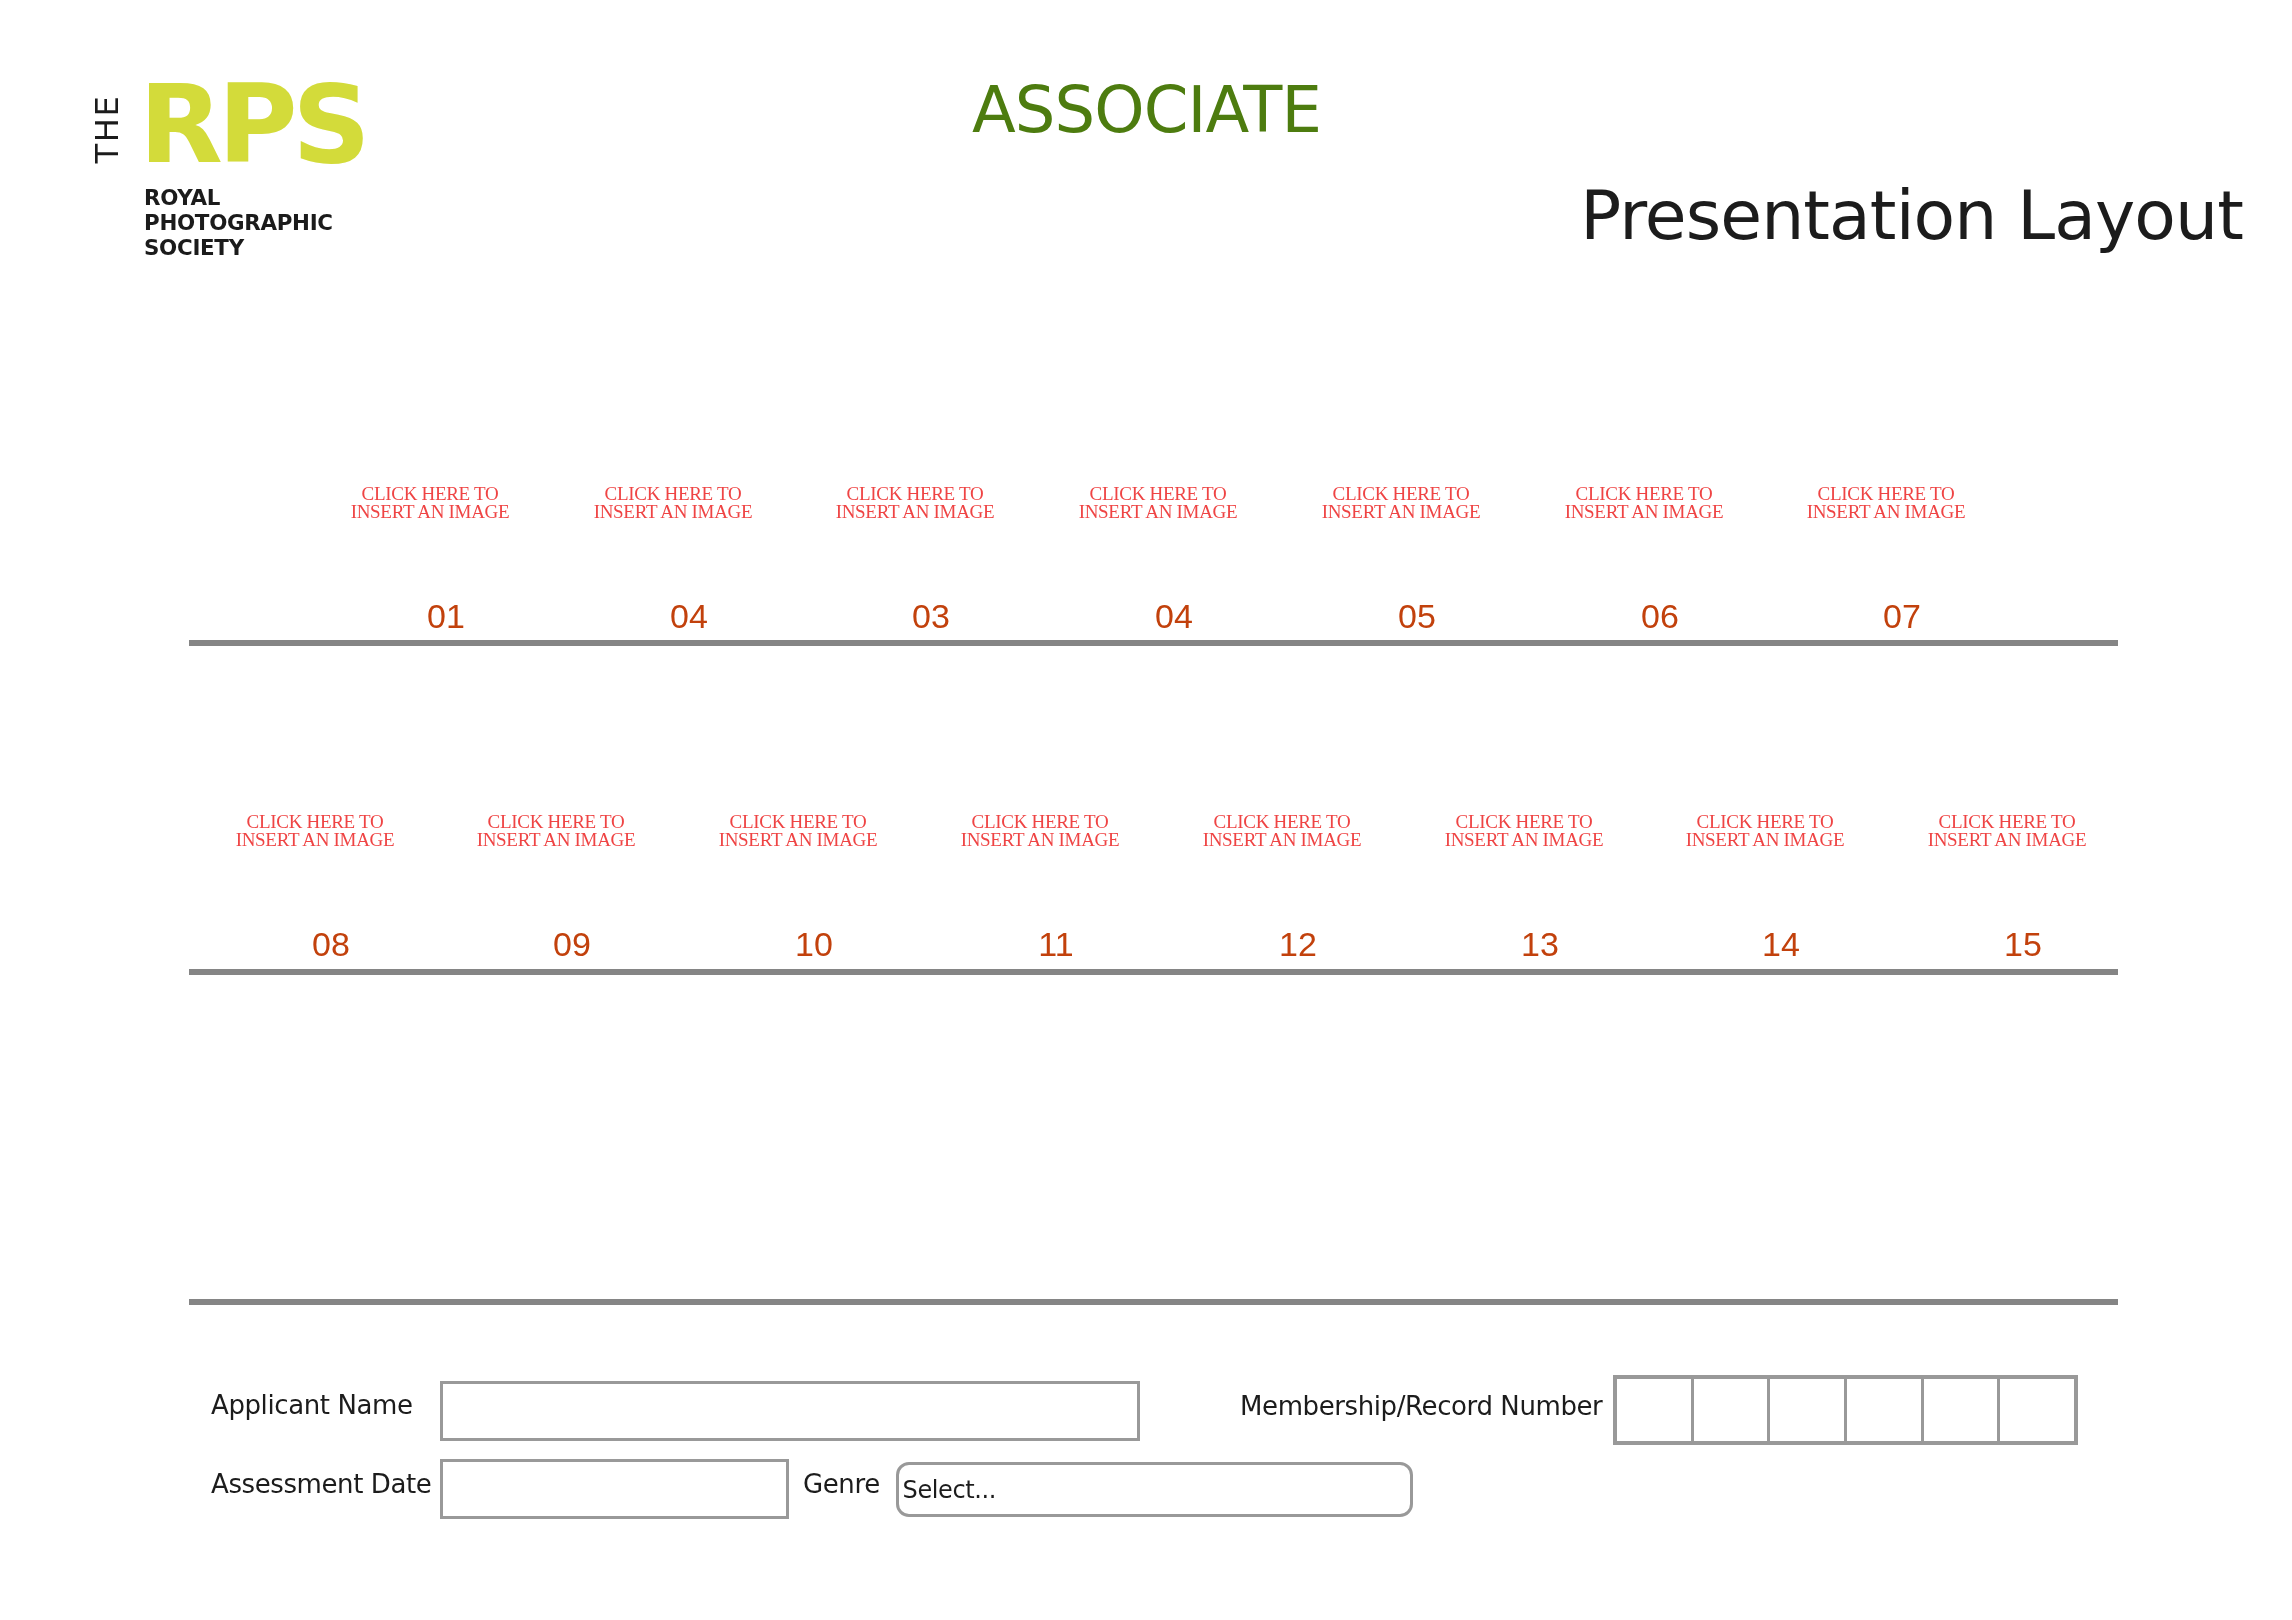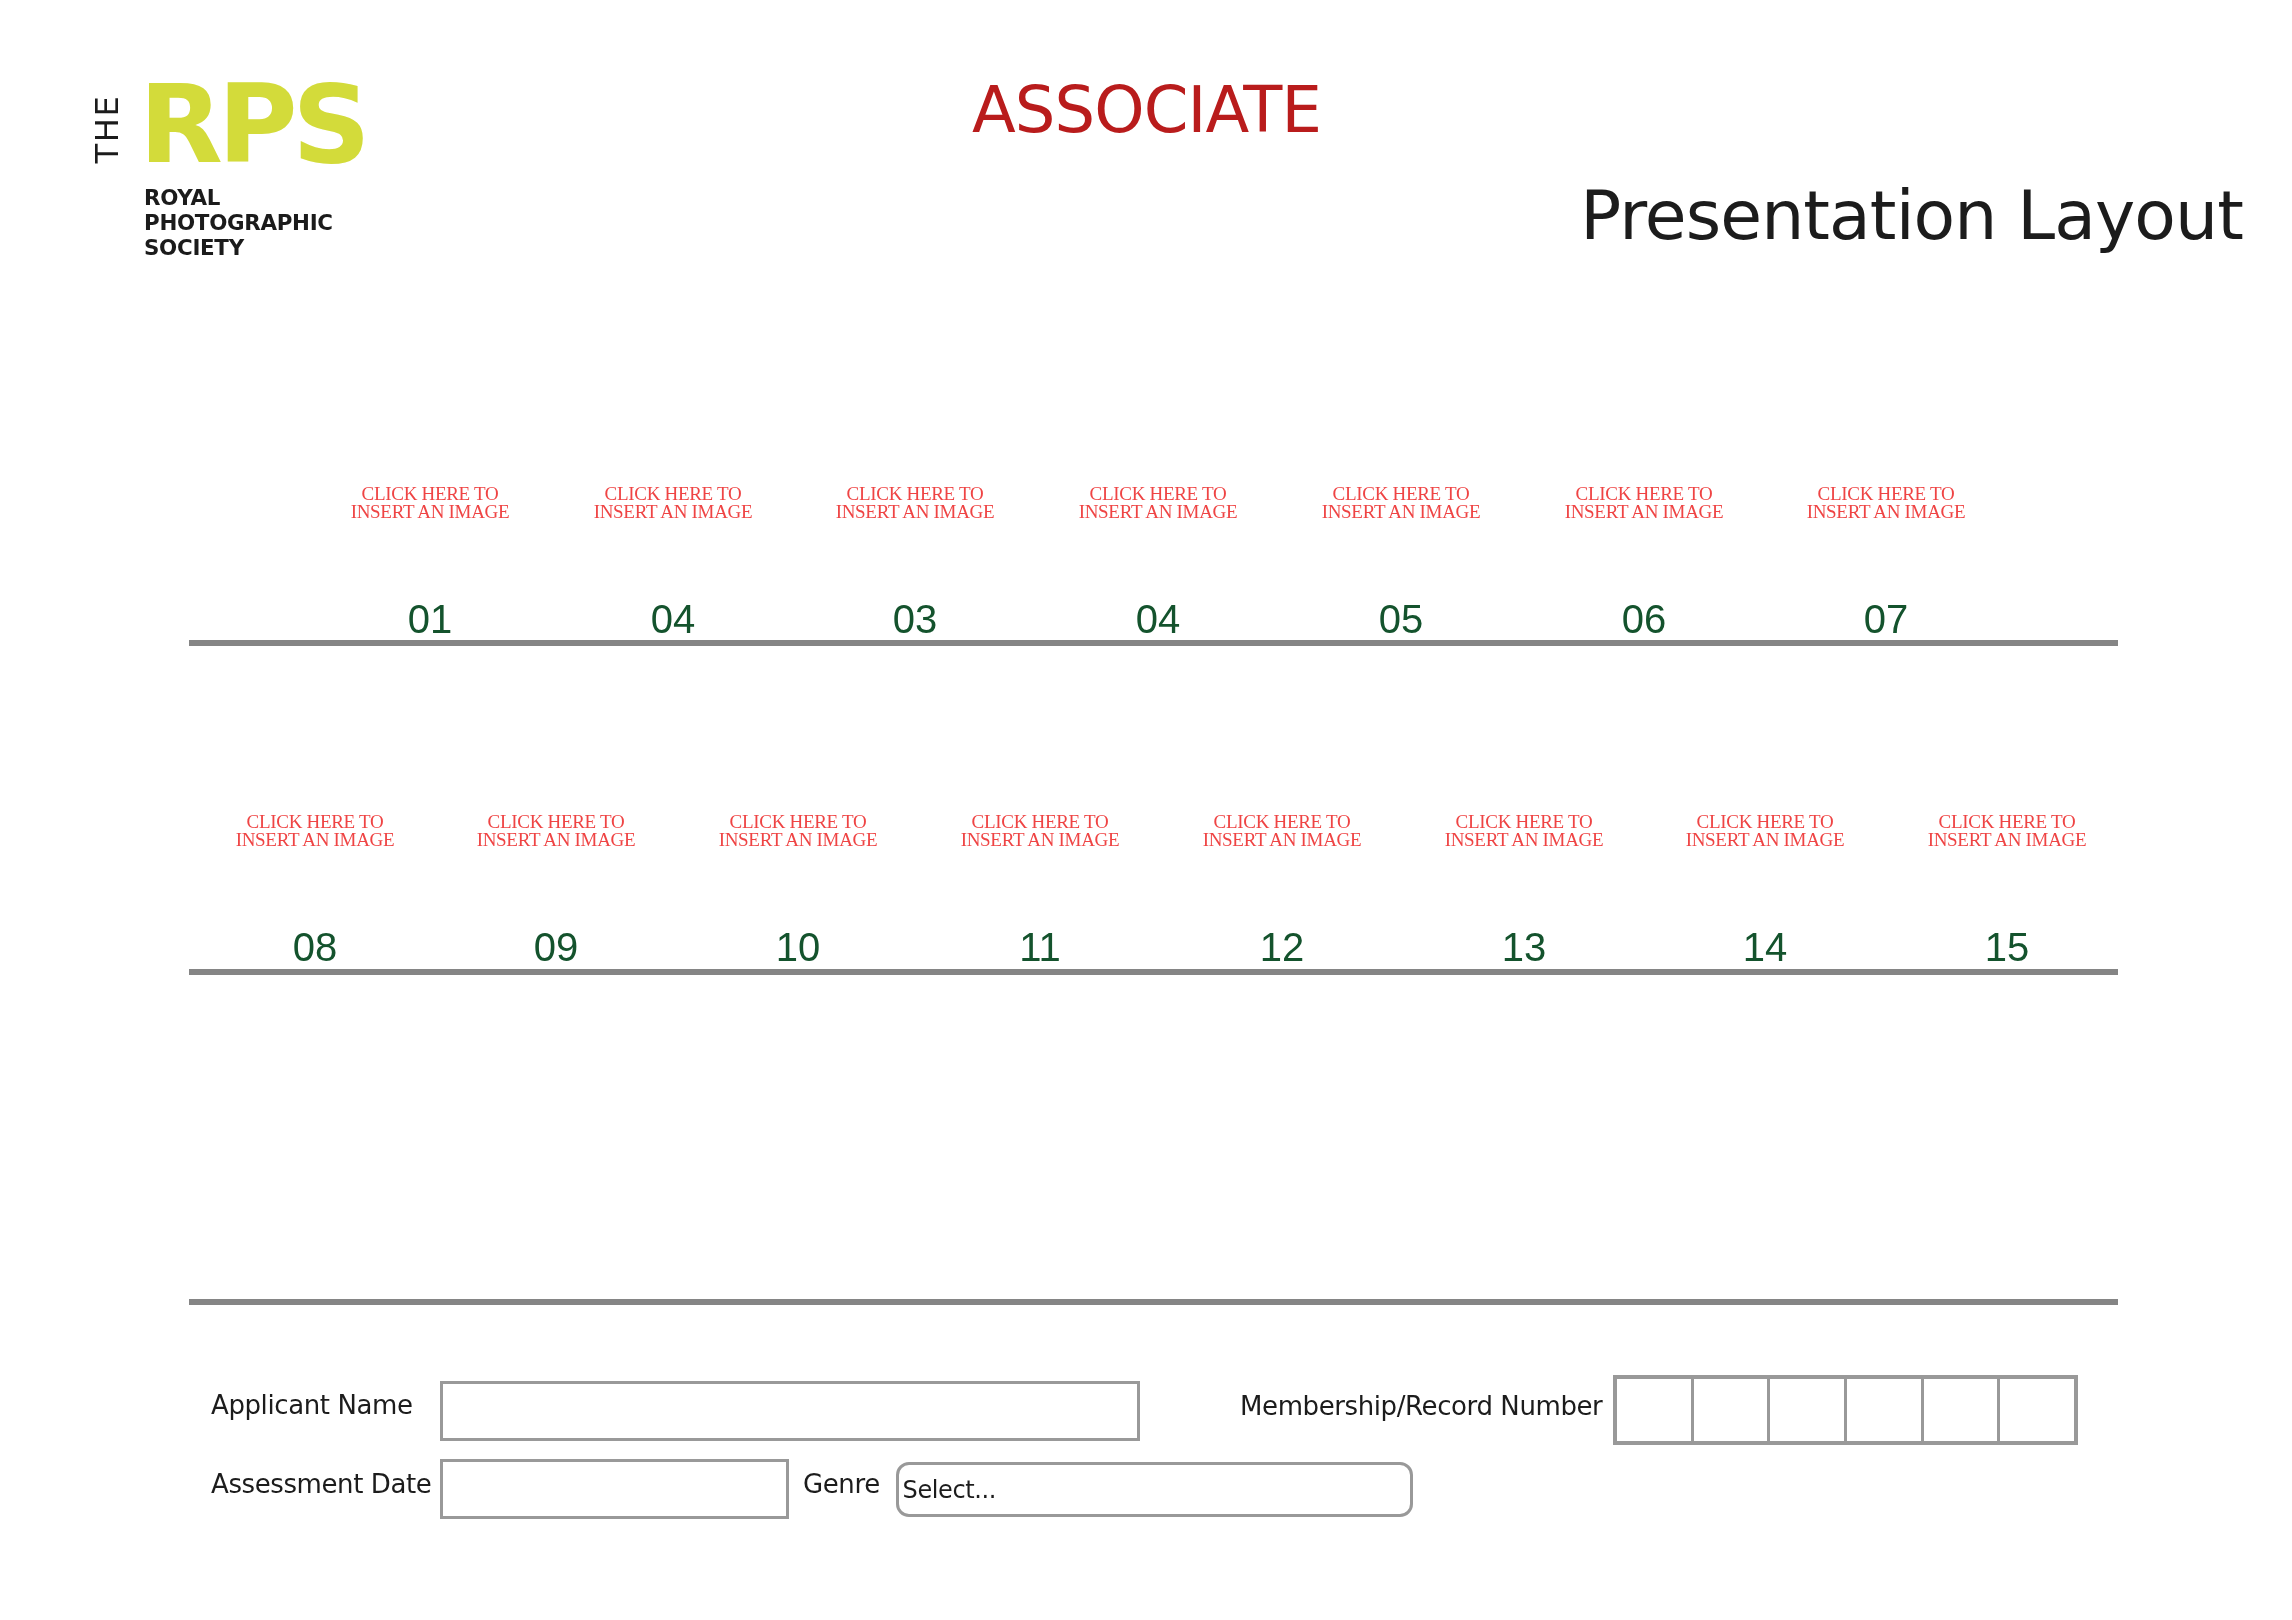--- a/index.html
+++ b/index.html
@@ -15,32 +15,32 @@
   .logo-rps { position:absolute; left:139px; top:70px;
     font-family:"DejaVu Sans", sans-serif; font-weight:bold; font-size:109px;
     letter-spacing:-5.3px; line-height:1; white-space:nowrap; }
   .logo-sub { position:absolute; left:144px; top:185px;
     font-family:"DejaVu Sans", sans-serif; font-weight:bold; font-size:21.4px;
     line-height:25px; color:#1b1b1b; letter-spacing:-0.3px; }
   .logo-sub div { white-space:nowrap; }
 
   
   .title-1 { position:absolute; left:0; width:2293px; top:78px; text-align:center;
-    font-family:"DejaVu Sans", sans-serif; font-size:64px; color:#b91c1c;
+    font-family:"DejaVu Sans", sans-serif; font-size:64px; color:#4d7c0f;
     letter-spacing:-0.9px; line-height:1; }
   .title-2 { position:absolute; left:0; width:2243px; top:182px; text-align:right;
     font-family:"DejaVu Sans", sans-serif; font-size:68px; color:#1c1c1c;
     letter-spacing:-0.9px; line-height:1; }
 
   
   .slot { position:absolute; width:214px; transform:translateX(-50%); text-align:center; }
   .slot-ph { font-family:Liberation Serif, serif; font-size:19px; line-height:18.7px;
     color:#ef4444; letter-spacing:-0.3px; cursor:pointer; padding:3.6px 0; }
-  .slot-num { font-family:"Liberation Sans", sans-serif; font-size:40px; color:#14532d;
-    position:absolute; left:0; width:214px; text-align:center; line-height:1; }
+  .slot-num { font-family:"Liberation Sans", sans-serif; font-size:34px; color:#c2410c;
+    position:absolute; left:16px; width:214px; text-align:center; line-height:1; }
 
   .divider { position:absolute; left:189px; width:1929px; height:6.2px; background:#858585; }
 
   
   .label { position:absolute; font-family:"DejaVu Sans", sans-serif; font-size:26px;
     color:#1c1c1c; white-space:nowrap; line-height:1; letter-spacing:-0.4px; }
   .field { position:absolute; box-sizing:border-box; border:3.6px solid #999999; background:#fff; }
   .field-select { font-family:"DejaVu Sans", sans-serif; font-size:24px; color:#1c1c1c;
     display:flex; align-items:center; padding-left:3.6px; letter-spacing:-0.4px;border-radius:13px; }
   .rec-grid { position:absolute; left:1613px; top:1375px; width:465px; height:70px;

